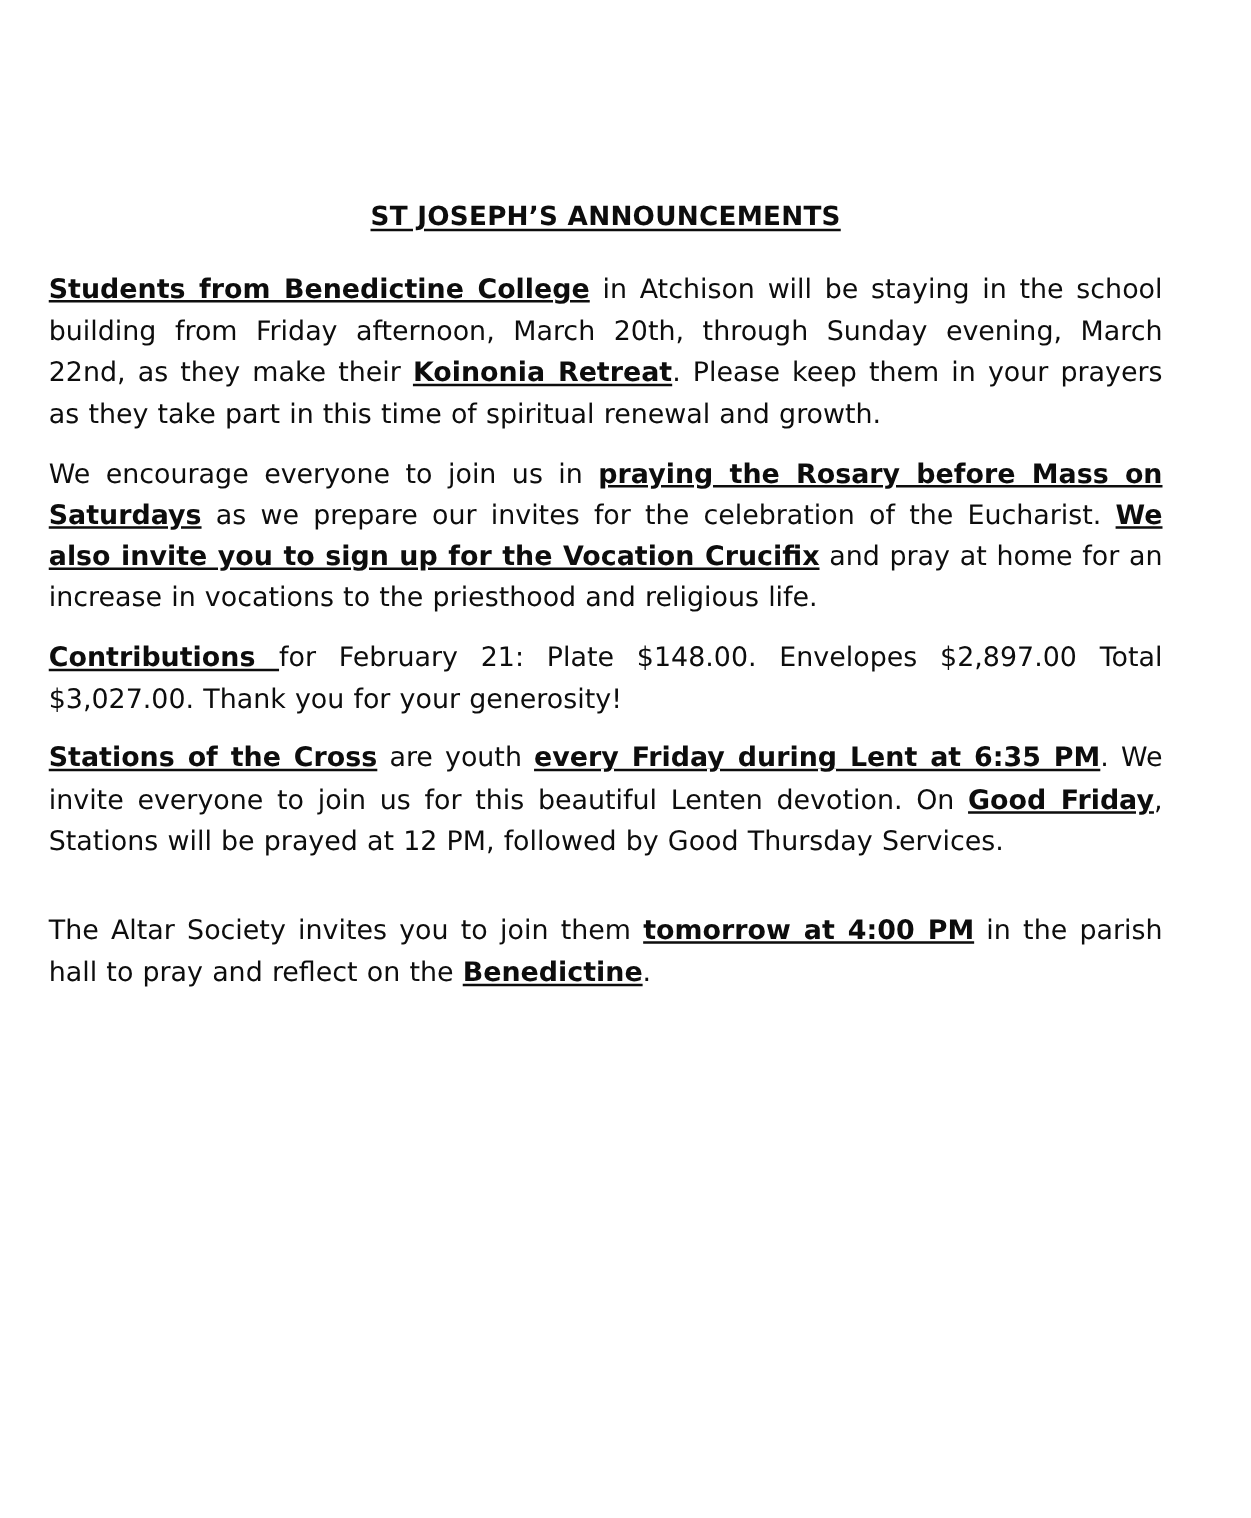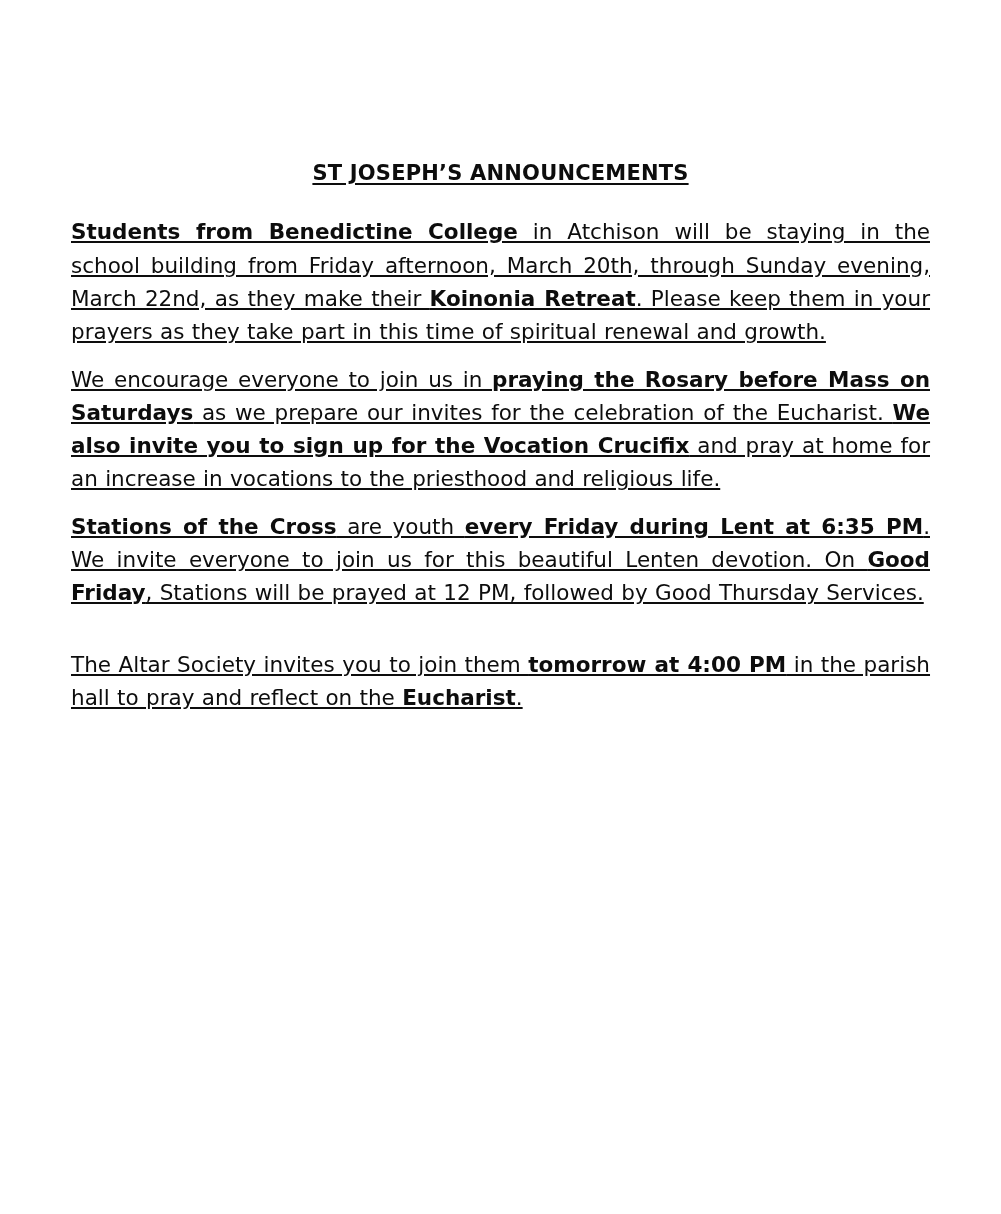--- a/index.html
+++ b/index.html
@@ -12,40 +12,39 @@
     height: 1214px;
     font-family: "DejaVu Sans", sans-serif;
     color: #0d0d0d;
     position: relative;
     overflow: hidden;
   }
   .page {
     box-sizing: border-box;
     width: 1001px;
     height: 1006px;
-    padding: 160px 71px 0 71px;
+    padding: 160px 71px 0 39px;
   }
   .doc-title {
     text-align: center;
     font-size: 21px;
     font-weight: bold;
     letter-spacing: 0.2px;
     text-decoration: underline;
     text-underline-offset: 3px;
     margin: 0 0 28px 0;
     line-height: 1.3;
   }
   p.para {
     font-size: 21.5px;
     line-height: 1.55;
     margin: 0 0 14px 0;
     text-align: justify;
     text-justify: inter-word;
     word-spacing: 0.5px;
-    text-decoration: underline;
   }
   p.para:last-child {
     margin-bottom: 0;
   }
   .spacer {
     height: 24px;
   }
   b.u {
     font-weight: bold;
     text-decoration: underline;
@@ -54,17 +53,18 @@
   
 </style>
 </head>
 <body>
 
 <div class="page">
   <h1 class="doc-title">ST JOSEPH’S ANNOUNCEMENTS</h1>
   <div id="body-container">
       <p class="para"><b class="u">Students from Benedictine College</b><span> in Atchison will be staying in the school building from Friday afternoon, March 20th, through Sunday evening, March 22nd, as they make their </span><b class="u">Koinonia Retreat</b><span>. Please keep them in your prayers as they take part in this time of spiritual renewal and growth.</span></p>
       <p class="para"><span>We encourage everyone to join us in </span><b class="u">praying the Rosary before Mass on Saturdays</b><span> as we prepare our invites for the celebration of the Eucharist. </span><b class="u">We also invite you to sign up for the Vocation Crucifix</b><span> and pray at home for an increase in vocations to the priesthood and religious life.</span></p>
+      <p class="para"><b class="u">Contributions </b><span>for February 21: Plate $148.00.   Envelopes $2,897.00 Total $3,027.00.  Thank you for your generosity!</span></p>
       <p class="para"><b class="u">Stations of the Cross</b><span> are youth </span><b class="u">every Friday during Lent at 6:35 PM</b><span>. We invite everyone to join us for this beautiful Lenten devotion. On </span><b class="u">Good Friday</b><span>, Stations will be prayed at 12 PM, followed by Good Thursday Services.</span></p>
       <div class="spacer"></div>
-      <p class="para"><span>The Altar Society invites you to join them </span><b class="u">tomorrow at 4:00 PM</b><span> in the parish hall to pray and reflect on the </span><b class="u">Eucharist</b><span>.</span></p>
+      <p class="para"><span>The Altar Society invites you to join them </span><b class="u">tomorrow at 4:00 PM</b><span> in the parish hall to pray and reflect on the </span><b class="u">Benedictine</b><span>.</span></p>
     </div>
 </div>
 
 </body></html>

